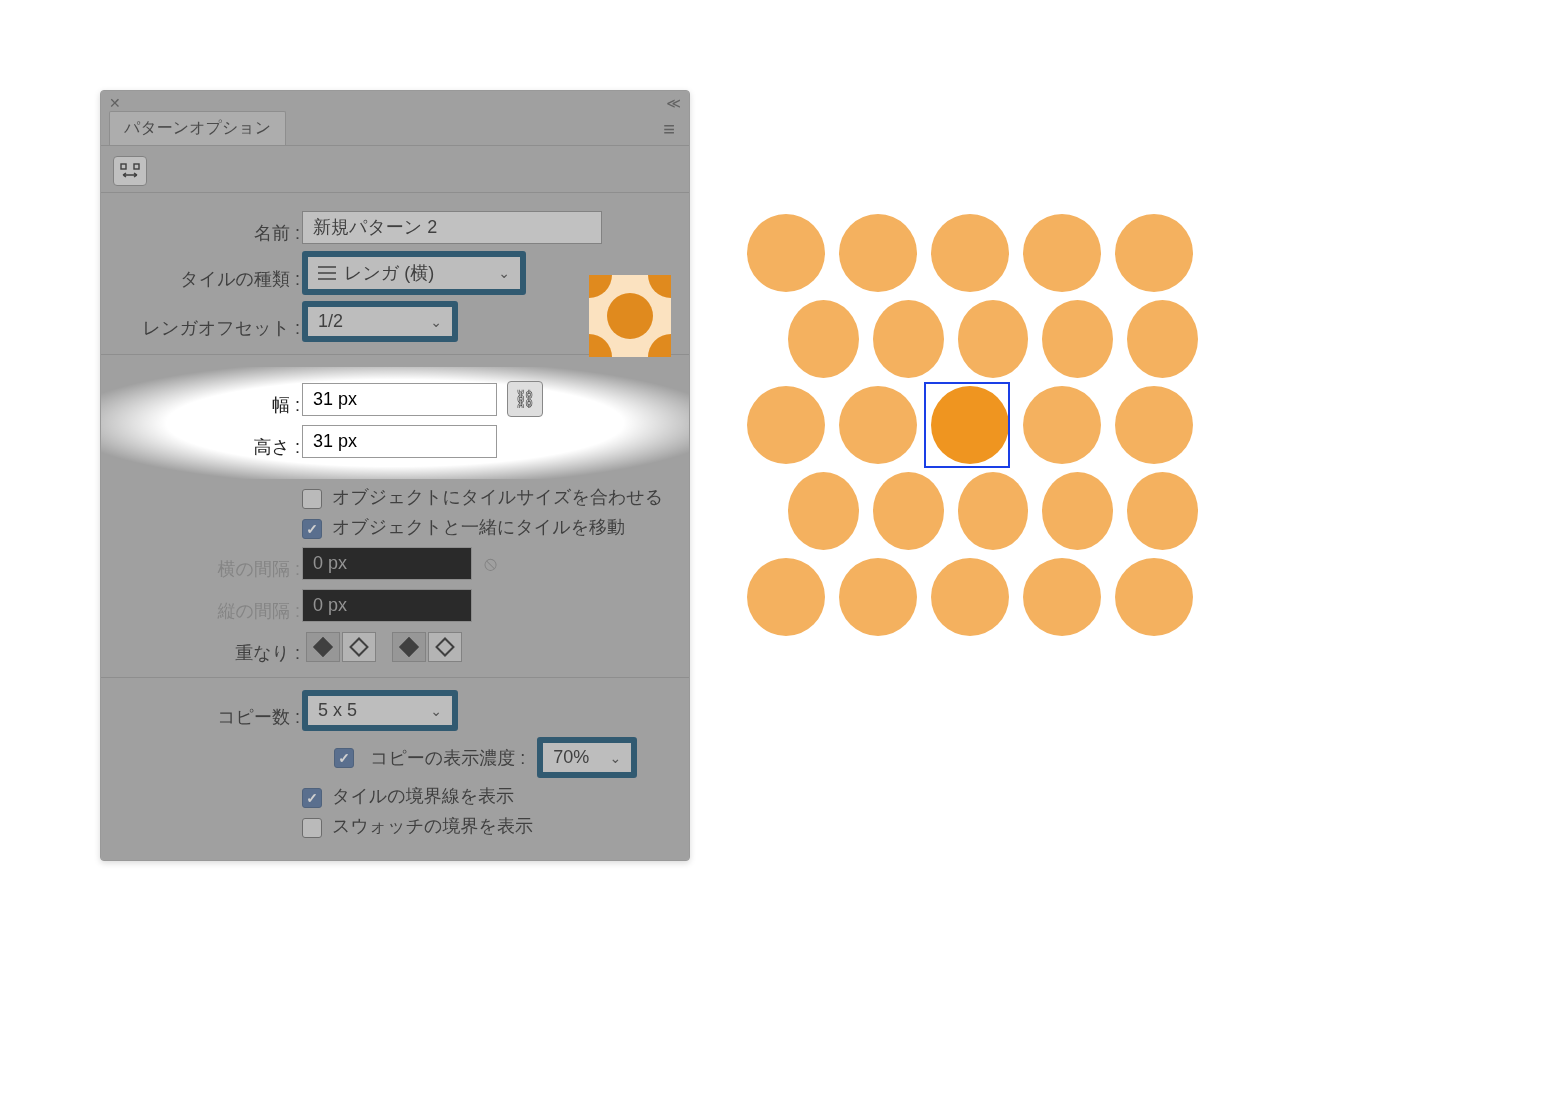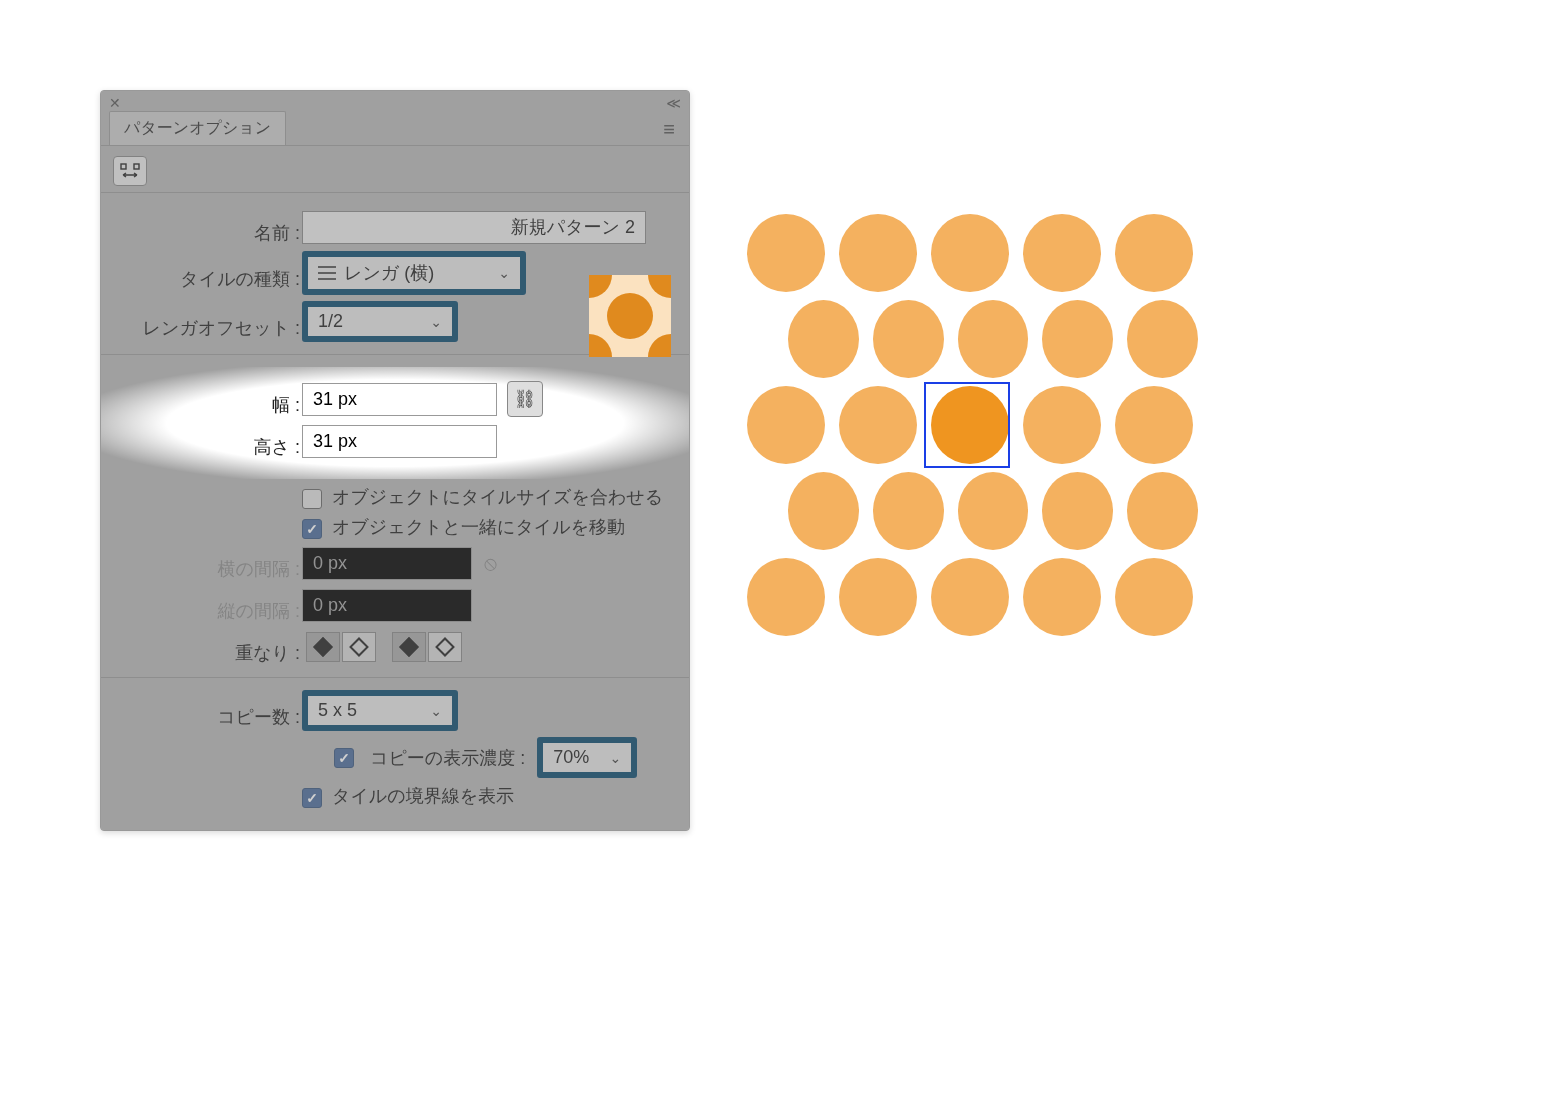--- a/index.html
+++ b/index.html
@@ -67,21 +67,21 @@
     }
     .lbl.disabled { color: #8c8c8c; }
     .field {
       flex: 0 0 auto;
       background: #e9e9e9;
       border: 1px solid #888;
       padding: 5px 10px;
       font-size: 18px;
       color: #222;
     }
-    .field-wide { width: 344px; text-align: right; }
+    .field-wide { width: 300px; }
     .select {
       display: flex; align-items: center; justify-content: space-between;
       width: 220px;
       background: #e2e2e2;
       border: 6px solid #0c4a6e;
       border-radius: 3px;
       padding: 4px 10px;
       font-size: 18px; color: #222;
     }
     .select .chev { font-size: 14px; color: #444; }
@@ -317,20 +317,24 @@
       <div class="select" style="width:100px; margin-left:6px;">
         <span>70%</span>
         <span class="chev">⌄</span>
       </div>
     </div>
 
     <div class="chk-row">
       <span class="chk checked"></span>
       <span>タイルの境界線を表示</span>
     </div>
+    <div class="chk-row">
+      <span class="chk"></span>
+      <span>スウォッチの境界を表示</span>
+    </div>
 
   </div>
 
   <div class="swatch">
     <div class="bigdot" style="top:-23px;left:-23px;"></div>
     <div class="bigdot" style="top:-23px;left:59px;"></div>
     <div class="bigdot" style="top:18px;left:18px;"></div>
     <div class="bigdot" style="top:59px;left:-23px;"></div>
     <div class="bigdot" style="top:59px;left:59px;"></div>
   </div>

